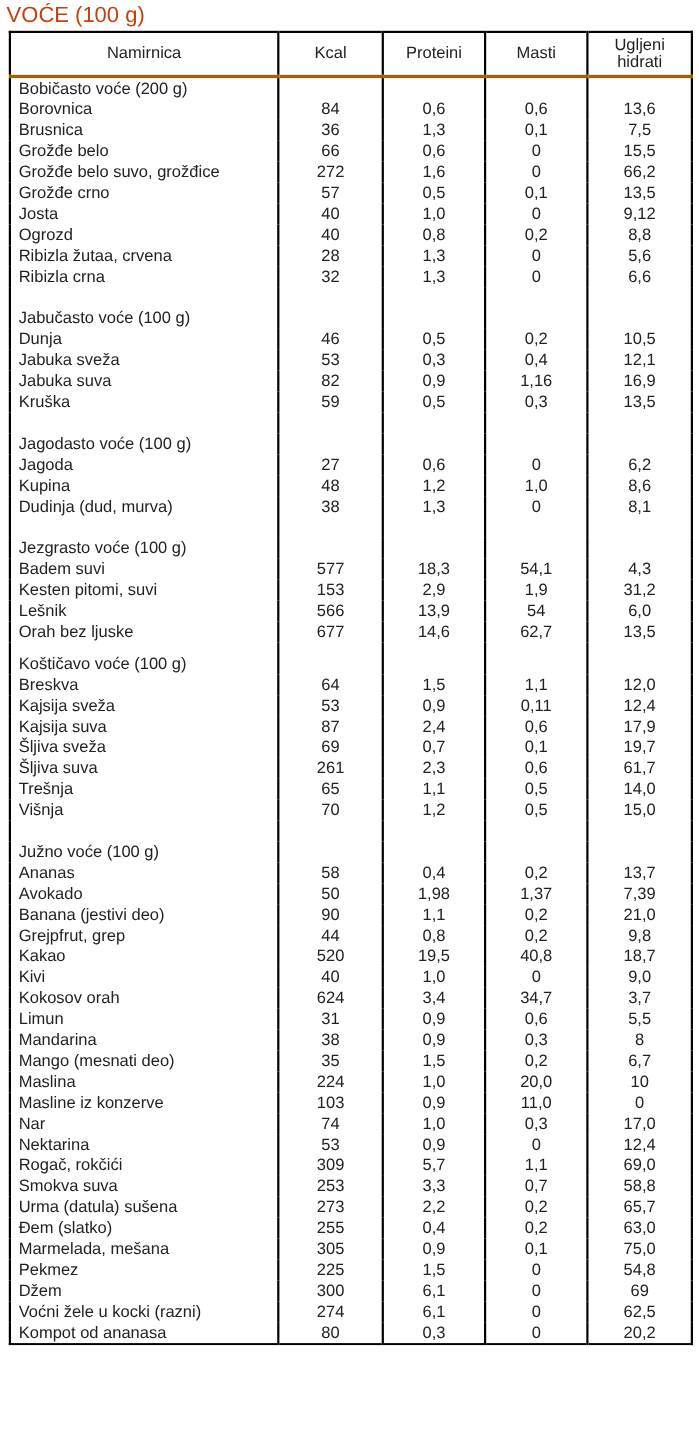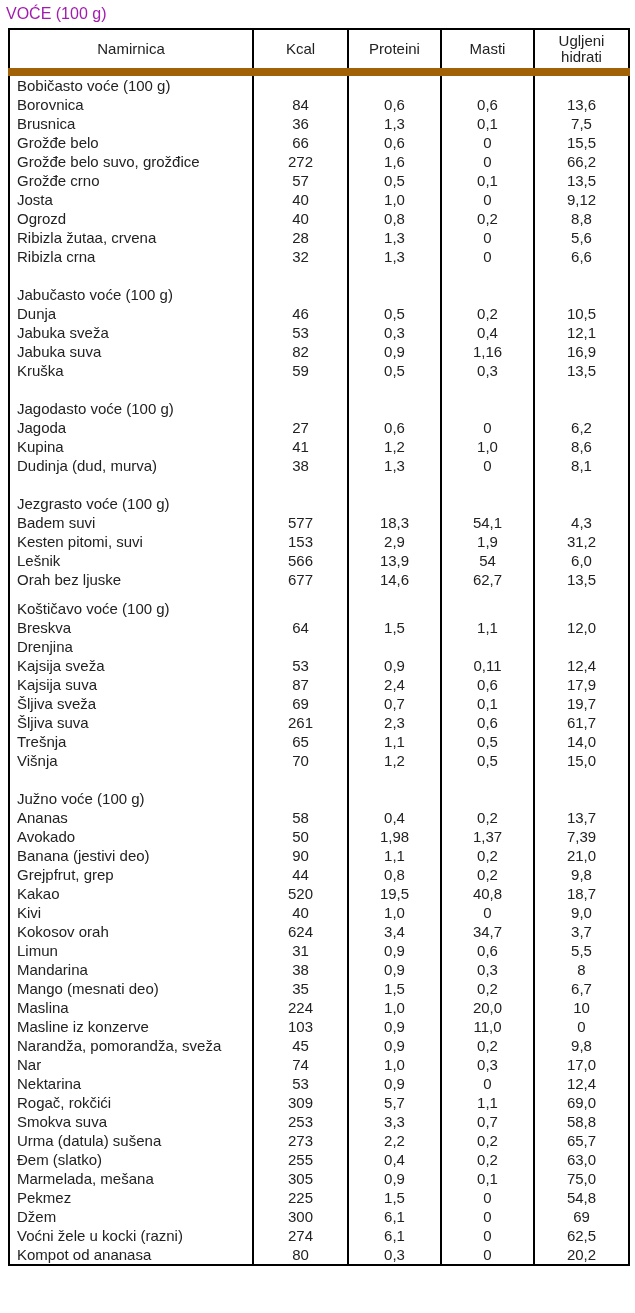--- a/index.html
+++ b/index.html
@@ -9,24 +9,24 @@
     width: 635px;
   }
   body {
     font-family: "Liberation Sans", sans-serif;
     color: #222;
   }
   .page {
     padding: 3px 0 0 5px;
   }
   .title {
-    font-size: 16px;
+    font-size: 20px;
     line-height: 20px;
     padding: 1px 0 4px 1px;
-    color: #a21caf;
+    color: #c2410c;
   }
   table.nutrition {
     border-collapse: collapse;
     table-layout: fixed;
     width: 622px;
     margin-left: 3px;
     border: 2px solid #000;
   }
   col.c-name { width: 244px; }
   col.c-kcal { width: 95px; }
@@ -35,21 +35,21 @@
   col.c-ugh  { width: 95px; }
 
   thead th {
     font-weight: normal;
     font-size: 15px;
     line-height: 16px;
     height: 34px;
     text-align: center;
     vertical-align: middle;
     padding: 2px 12px;
-    border-bottom: 8px solid #a16207;
+    border-bottom: 3px solid #a16207;
     white-space: normal;
   }
   th + th, td + td {
     border-left: 2px solid #000;
   }
   tbody td {
     font-size: 15px;
     line-height: 19px;
     height: 19px;
     padding: 0;
@@ -86,21 +86,21 @@
       <tr id="header-row">
           <th>Namirnica</th>
           <th>Kcal</th>
           <th>Proteini</th>
           <th>Masti</th>
           <th>Ugljeni hidrati</th>
         </tr>
     </thead>
     <tbody id="table-body">
         <tr class="section">
-          <td class="name">Bobičasto voće (100 g)</td>
+          <td class="name">Bobičasto voće (200 g)</td>
           <td class="val"></td>
           <td class="val"></td>
           <td class="val"></td>
           <td class="val"></td>
         </tr>
         <tr>
           <td class="name">Borovnica</td>
           <td class="val">84</td>
           <td class="val">0,6</td>
           <td class="val">0,6</td>
@@ -220,21 +220,21 @@
         </tr>
         <tr>
           <td class="name">Jagoda</td>
           <td class="val">27</td>
           <td class="val">0,6</td>
           <td class="val">0</td>
           <td class="val">6,2</td>
         </tr>
         <tr>
           <td class="name">Kupina</td>
-          <td class="val">41</td>
+          <td class="val">48</td>
           <td class="val">1,2</td>
           <td class="val">1,0</td>
           <td class="val">8,6</td>
         </tr>
         <tr>
           <td class="name">Dudinja (dud, murva)</td>
           <td class="val">38</td>
           <td class="val">1,3</td>
           <td class="val">0</td>
           <td class="val">8,1</td>
@@ -289,27 +289,20 @@
           <td class="val"></td>
         </tr>
         <tr>
           <td class="name">Breskva</td>
           <td class="val">64</td>
           <td class="val">1,5</td>
           <td class="val">1,1</td>
           <td class="val">12,0</td>
         </tr>
         <tr>
-          <td class="name">Drenjina</td>
-          <td class="val"></td>
-          <td class="val"></td>
-          <td class="val"></td>
-          <td class="val"></td>
-        </tr>
-        <tr>
           <td class="name">Kajsija sveža</td>
           <td class="val">53</td>
           <td class="val">0,9</td>
           <td class="val">0,11</td>
           <td class="val">12,4</td>
         </tr>
         <tr>
           <td class="name">Kajsija suva</td>
           <td class="val">87</td>
           <td class="val">2,4</td>
@@ -436,27 +429,20 @@
           <td class="val">10</td>
         </tr>
         <tr>
           <td class="name">Masline iz konzerve</td>
           <td class="val">103</td>
           <td class="val">0,9</td>
           <td class="val">11,0</td>
           <td class="val">0</td>
         </tr>
         <tr>
-          <td class="name">Narandža, pomorandža, sveža</td>
-          <td class="val">45</td>
-          <td class="val">0,9</td>
-          <td class="val">0,2</td>
-          <td class="val">9,8</td>
-        </tr>
-        <tr>
           <td class="name">Nar</td>
           <td class="val">74</td>
           <td class="val">1,0</td>
           <td class="val">0,3</td>
           <td class="val">17,0</td>
         </tr>
         <tr>
           <td class="name">Nektarina</td>
           <td class="val">53</td>
           <td class="val">0,9</td>

